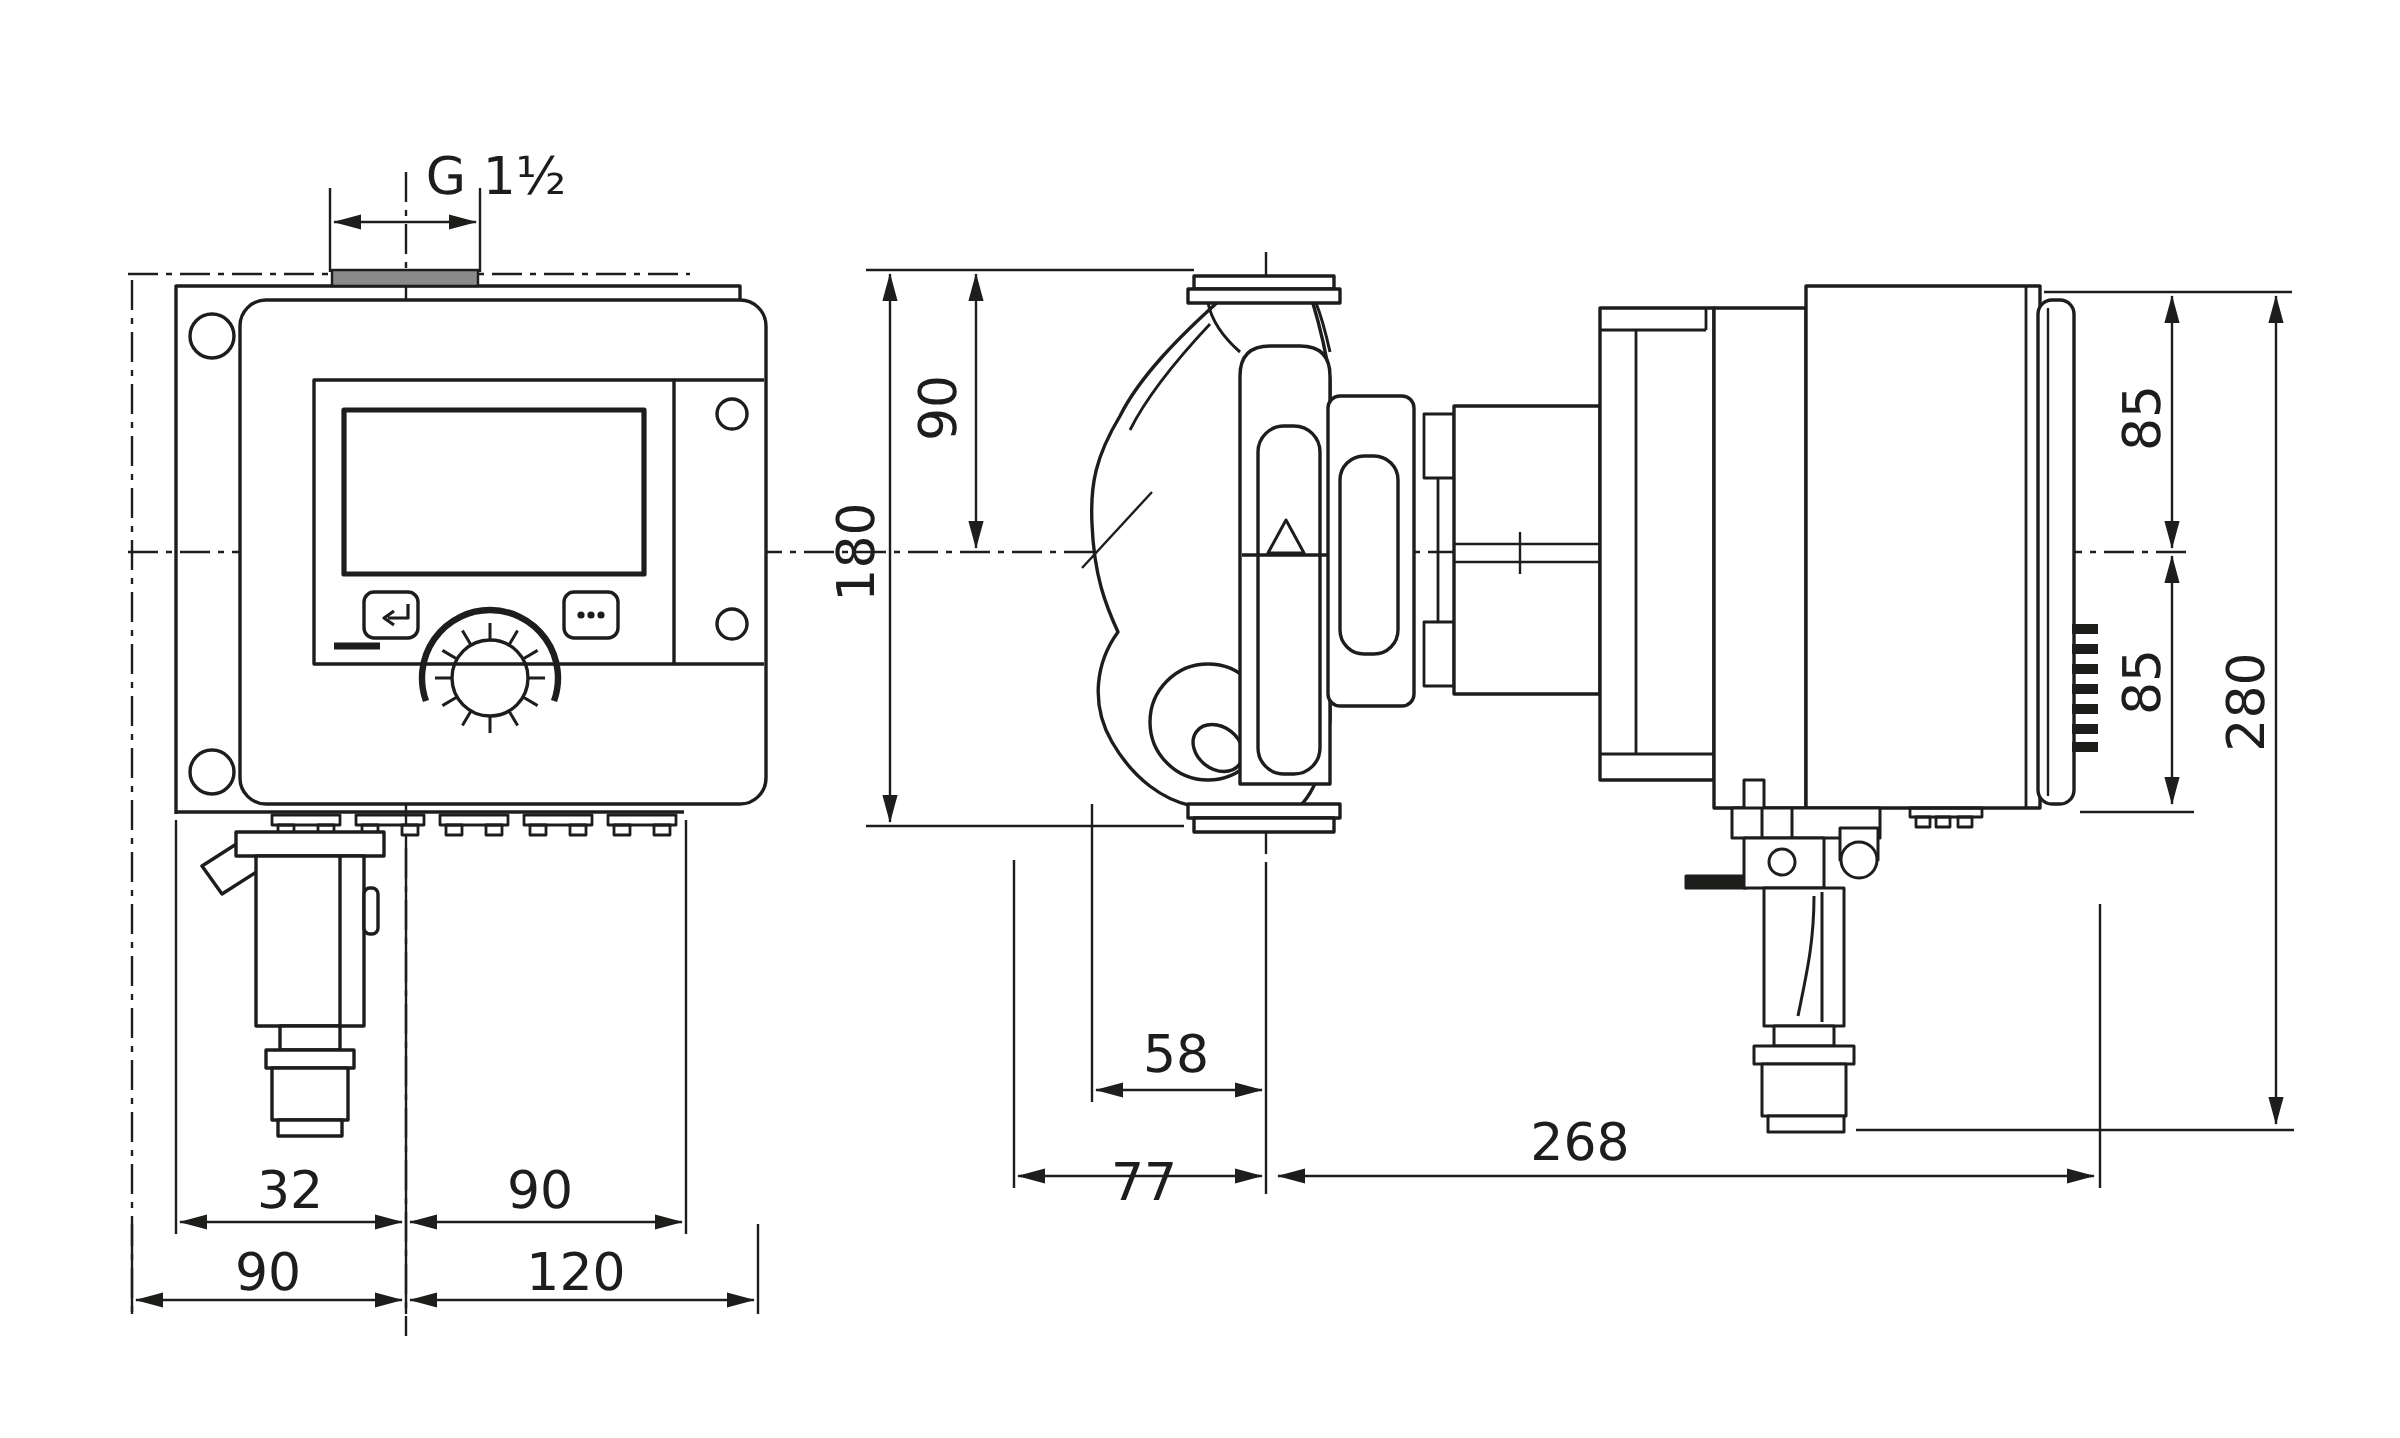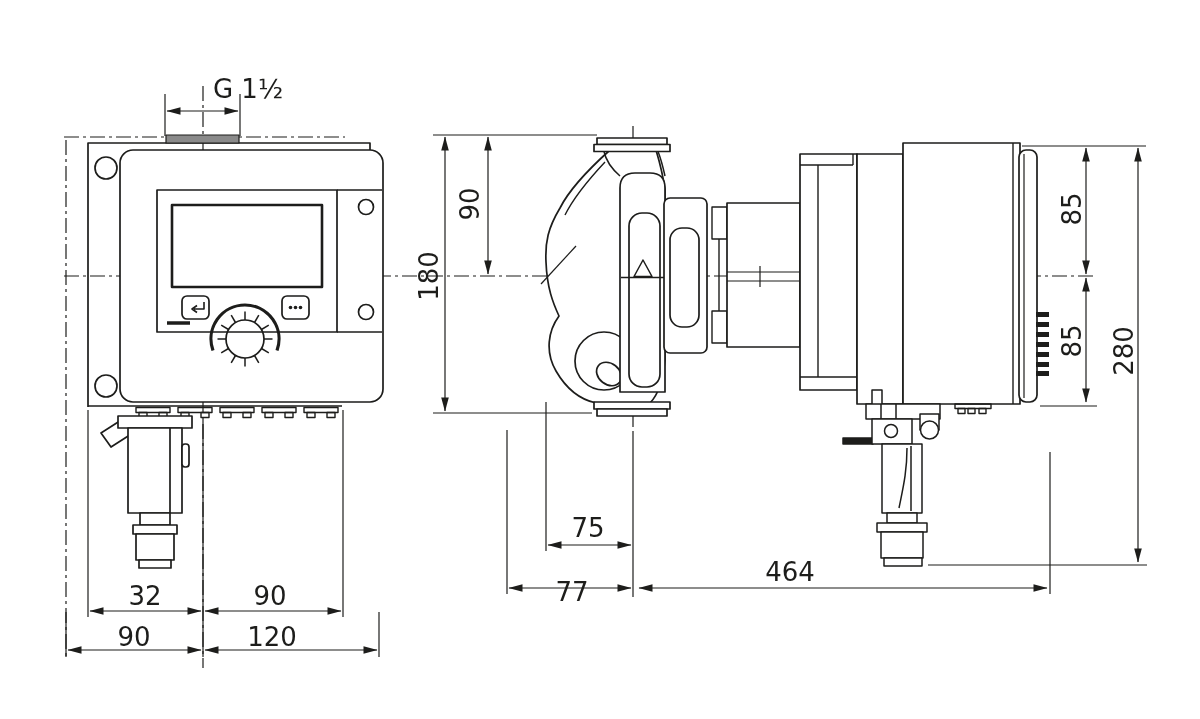--- a/index.html
+++ b/index.html
@@ -235,22 +235,22 @@
     <line x1="1086" y1="148" x2="1086" y2="274"></line>
         <line x1="1086" y1="278" x2="1086" y2="402"></line>
     <line x1="1138" y1="148" x2="1138" y2="562"></line>
   </g>
 </svg>
 
 <span class="dim" style="left:201px;top:89px;margin-left:47px;">G 1½</span>
 <span class="dim" style="left:145px;top:596px;">32</span>
 <span class="dim" style="left:270px;top:596px;">90</span>
 <span class="dim" style="left:134px;top:637px;">90</span>
-<span class="dim" style="left:272px;top:637px;">120</span>
+<span class="dim" style="left:288px;top:637px;">120</span>
 <span class="dim rot" style="left:470px;top:204px;">90</span>
 <span class="dim rot" style="left:429px;top:276px;">180</span>
-<span class="dim" style="left:588px;top:528px;">75</span>
+<span class="dim" style="left:588px;top:528px;">58</span>
 <span class="dim" style="left:572px;top:592px;">77</span>
-<span class="dim" style="left:790px;top:572px;">464</span>
+<span class="dim" style="left:790px;top:572px;">268</span>
 <span class="dim rot" style="left:1072px;top:209px;">85</span>
 <span class="dim rot" style="left:1072px;top:341px;">85</span>
 <span class="dim rot" style="left:1124px;top:351px;">280</span>
 </div>
 
 </body></html>

